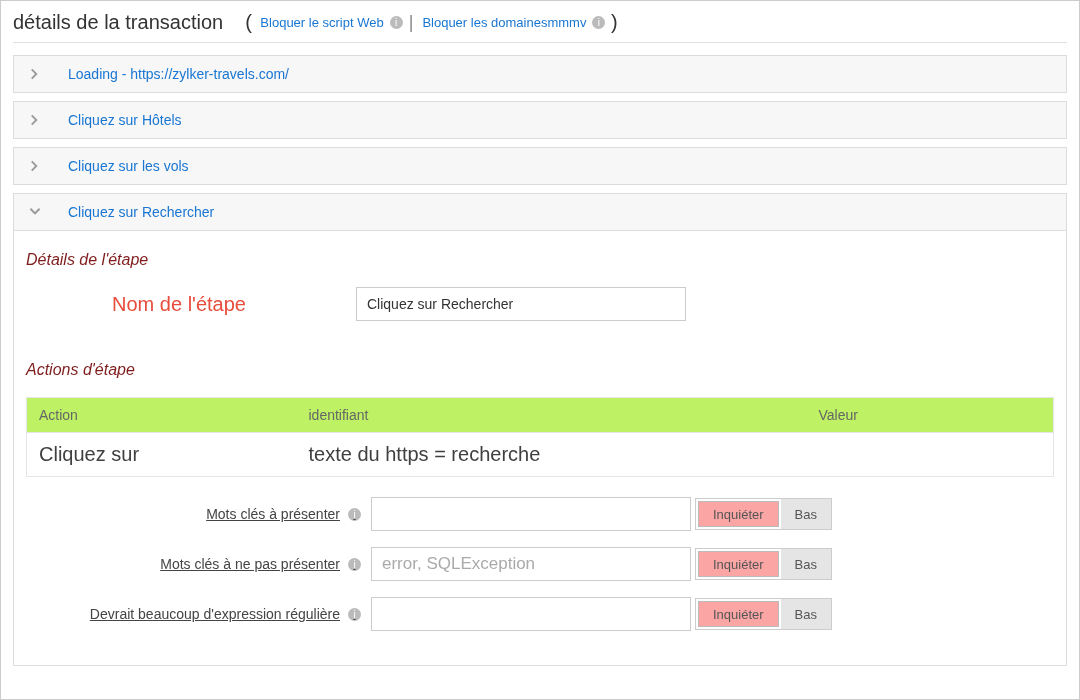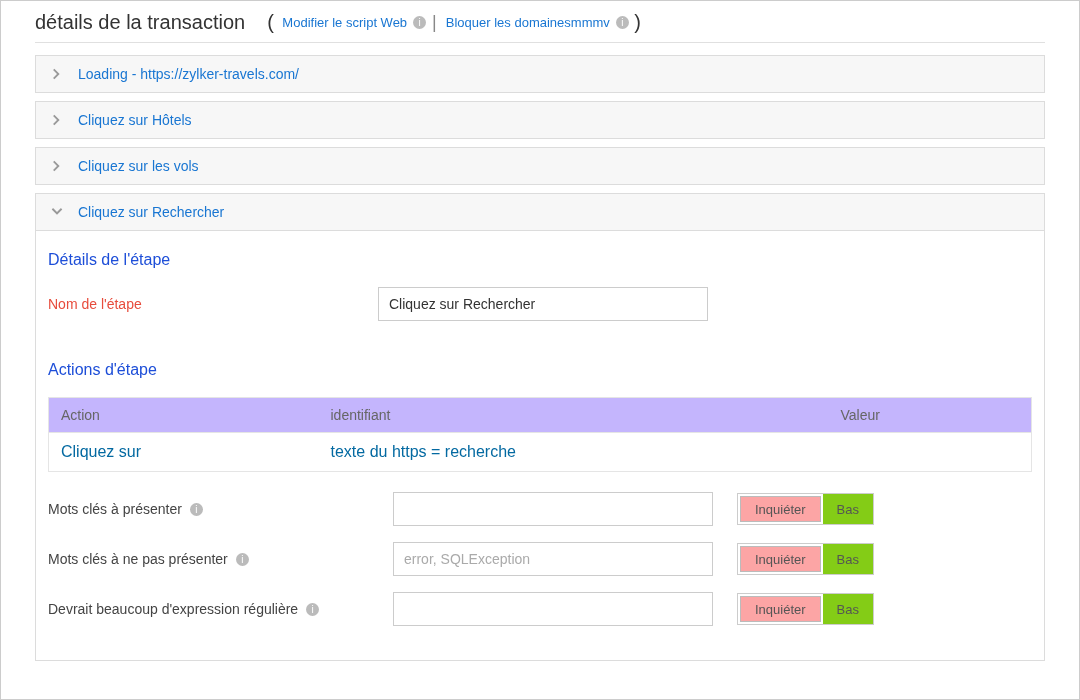--- a/index.html
+++ b/index.html
@@ -1,59 +1,59 @@
 <!DOCTYPE html>
 <html><head>
 <meta charset="utf-8">
 <style>
 * { box-sizing: border-box; margin: 0; padding: 0; }
 body { font-family: -apple-system, BlinkMacSystemFont, "Segoe UI", Helvetica, Arial, sans-serif; font-size: 14px; color: #333; background: #fff; }
-.container { width: 1080px; height: 700px; border: 1px solid #ccc; padding: 10px 34px; }
+.container { width: 1080px; height: 700px; border: 1px solid #ccc; padding: 10px 12px; }
 .header { display: flex; align-items: center; border-bottom: 1px solid #e0e0e0; padding-bottom: 8px; margin-bottom: 12px; }
 .header-title { font-size: 20px; color: #333; margin-right: 22px; }
 .header-links { display: flex; align-items: center; font-size: 18px; color: #333; }
 .header-links .paren { font-size: 20px; color: #333; }
 .header-link { color: #1976d2; font-size: 13px; cursor: pointer; margin: 0 3px; }
 .info-icon { display: inline-block; width: 13px; height: 13px; border-radius: 50%; background: #bbb; color: #fff; font-size: 10px; line-height: 13px; text-align: center; font-style: normal; vertical-align: middle; margin-left: 3px; }
 .sep { color: #888; margin: 0 6px; }
-.step-row { border: 1px solid #dcdcdc; background: #f7f7f7; padding: 10px 14px; margin-bottom: 8px; display: flex; align-items: center; cursor: pointer; }
+.step-row { border: 1px solid #dcdcdc; background: #f7f7f7; padding: 10px 14px; margin-bottom: 8px; display: flex; align-items: center; cursor: pointer; gap: 12px; }
 .step-row.expanded { margin-bottom: 0; }
 .chevron { width: 14px; height: 14px; margin-right: 14px; fill: #999; }
 .step-link { color: #1976d2; font-size: 14px; }
 .step-body { border: 1px solid #dcdcdc; border-top: none; padding: 14px 12px 18px; background: #fff; }
-.section-title { font-size: 16px; color: #1d4ed8; margin-bottom: 18px; margin-top: 6px; }
+.section-title { font-size: 16px; color: #7f1d1d; margin-bottom: 18px; margin-top: 6px; font-style: italic; }
 .form-row { display: flex; align-items: center; margin-bottom: 20px; }
-.form-label { width: 330px; text-align: left; padding-right: 24px; font-size: 14px; }
+.form-label { width: 330px; text-align: center; padding-right: 24px; font-size: 20px; }
 .form-label.red { color: #e74c3c; }
 .text-input { width: 330px; height: 34px; border: 1px solid #ccc; padding: 0 10px; font-size: 14px; color: #333; }
 .text-input::placeholder { color: #aaa; }
 .actions-table { width: 100%; border: 1px solid #e5e5e5; border-collapse: collapse; margin-bottom: 20px; }
-.actions-table th { background: #c4b5fd; text-align: left; font-weight: normal; color: #666; padding: 9px 12px; border-bottom: 1px solid #e5e5e5; font-size: 14px; }
-.actions-table td { padding: 10px 12px; font-size: 16px; color: #0369a1; }
+.actions-table th { background: #bef264; text-align: left; font-weight: normal; color: #666; padding: 9px 12px; border-bottom: 1px solid #e5e5e5; font-size: 14px; }
+.actions-table td { padding: 10px 12px; font-size: 20px; color: #404040; }
 .actions-table th.col-action, .actions-table td.col-action { width: 270px; }
 .actions-table th.col-ident, .actions-table td.col-ident { width: 510px; }
 .control-row { display: flex; align-items: center; margin-bottom: 16px; }
-.control-label { width: 345px; text-align: right; padding-right: 10px; font-size: 14px; color: #444; display: flex; align-items: center; }
+.control-label { width: 345px; text-align: right; padding-right: 10px; font-size: 14px; color: #444; display: flex; justify-content: flex-end; align-items: center; text-decoration: underline; }
 .control-label .info-icon { margin-left: 8px; }
-.control-input { width: 320px; height: 34px; border: 1px solid #ccc; padding: 0 10px; font-size: 14px; margin-right: 24px; }
+.control-input { width: 320px; height: 34px; border: 1px solid #ccc; padding: 0 10px; font-size: 17px; margin-right: 4px; }
 .control-input::placeholder { color: #aaa; }
 .toggle-group { display: inline-flex; border: 1px solid #ccc; height: 32px; }
-.toggle-btn { padding: 0 14px; font-size: 13px; color: #555; background: #84cc16; border: none; display: flex; align-items: center; cursor: pointer; }
+.toggle-btn { padding: 0 14px; font-size: 13px; color: #555; background: #e5e5e5; border: none; display: flex; align-items: center; cursor: pointer; }
 .toggle-btn.active { background: #fca5a5; border: 1px solid #bbb; margin: 2px; height: 26px; }
 .toggle-btn + .toggle-btn { }
 </style>
 </head>
 <body>
 
 <div class="container">
   <div class="header">
     <span class="header-title">détails de la transaction</span>
     <span class="header-links">
       <span class="paren">(&nbsp;</span>
-      <span class="header-link">Modifier le script Web</span>
+      <span class="header-link">Bloquer le script Web</span>
       <i class="info-icon">i</i>
       <span class="sep">|</span>
       <span class="header-link">Bloquer les domainesmmmv</span>
       <i class="info-icon">i</i>
       <span class="paren">&nbsp;)</span>
     </span>
   </div>
 
   <div class="step-row">
     <svg class="chevron" viewBox="0 0 16 16">

